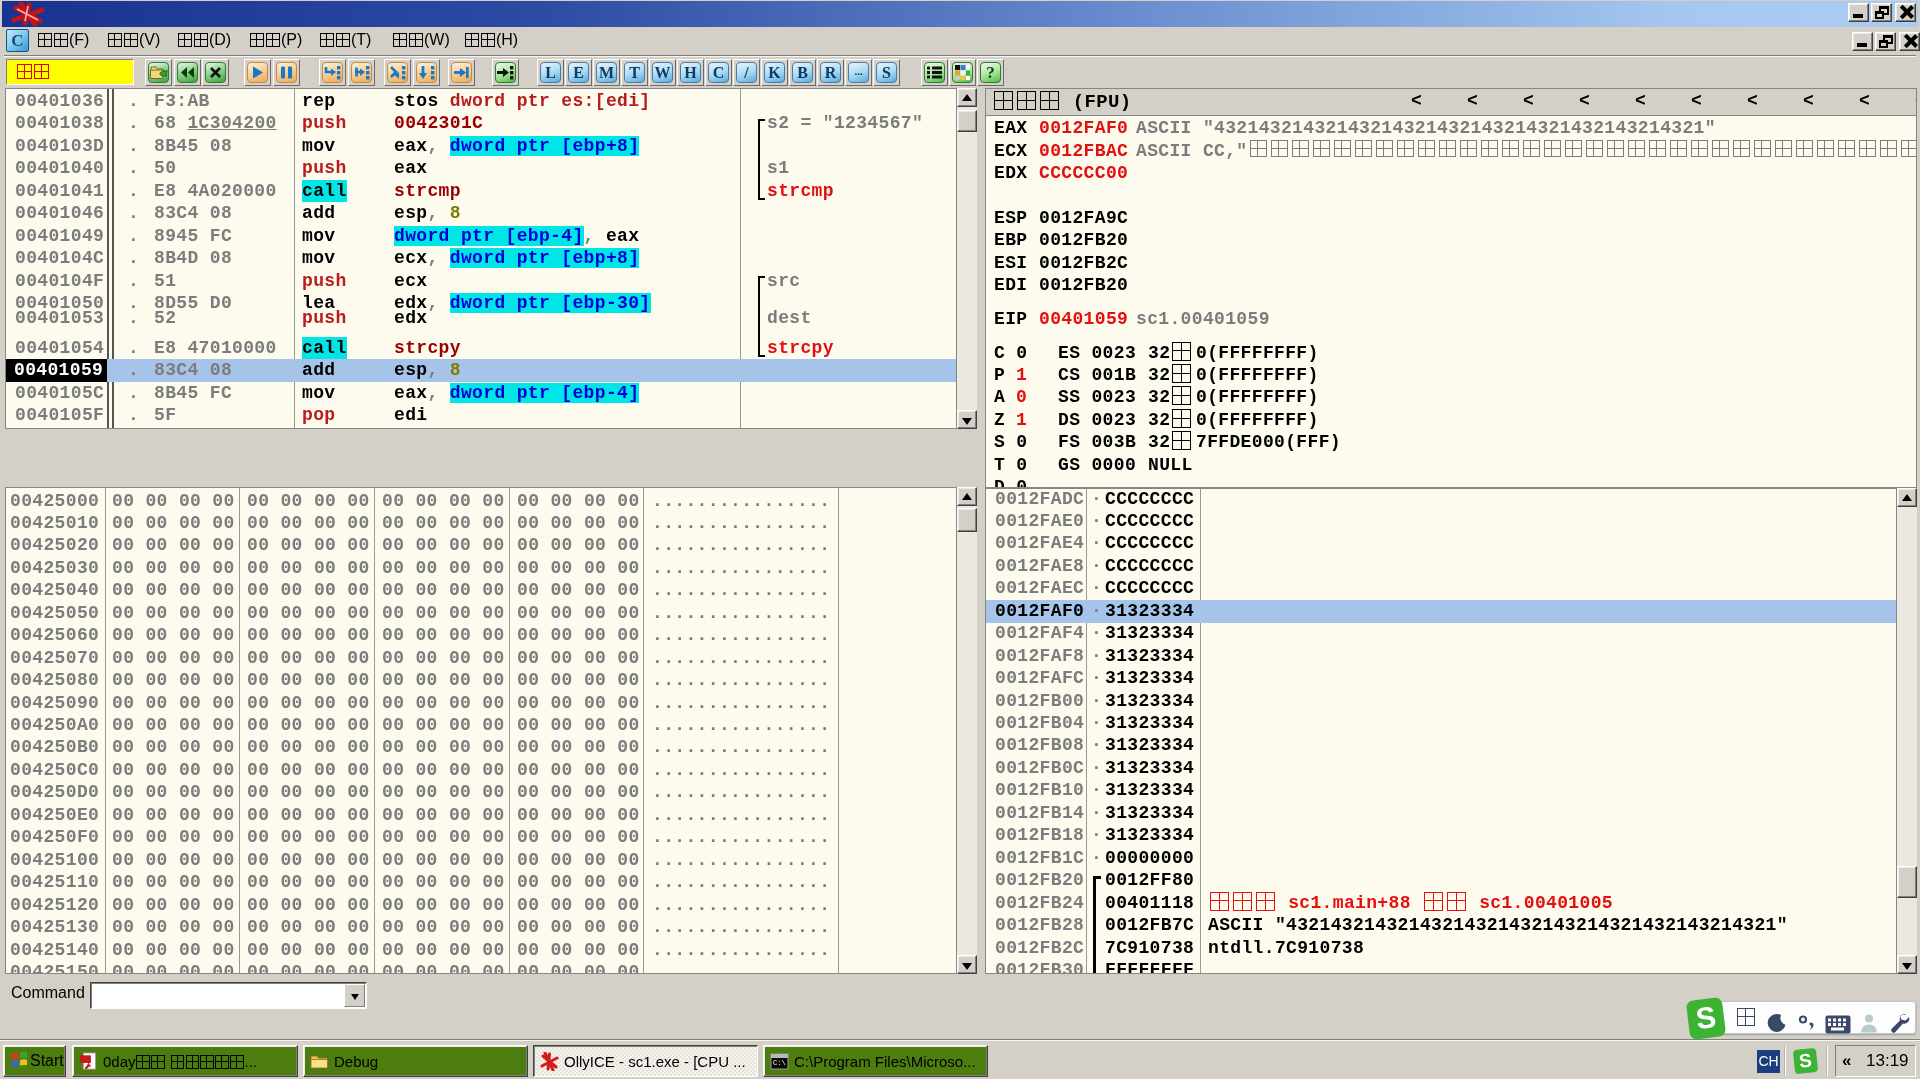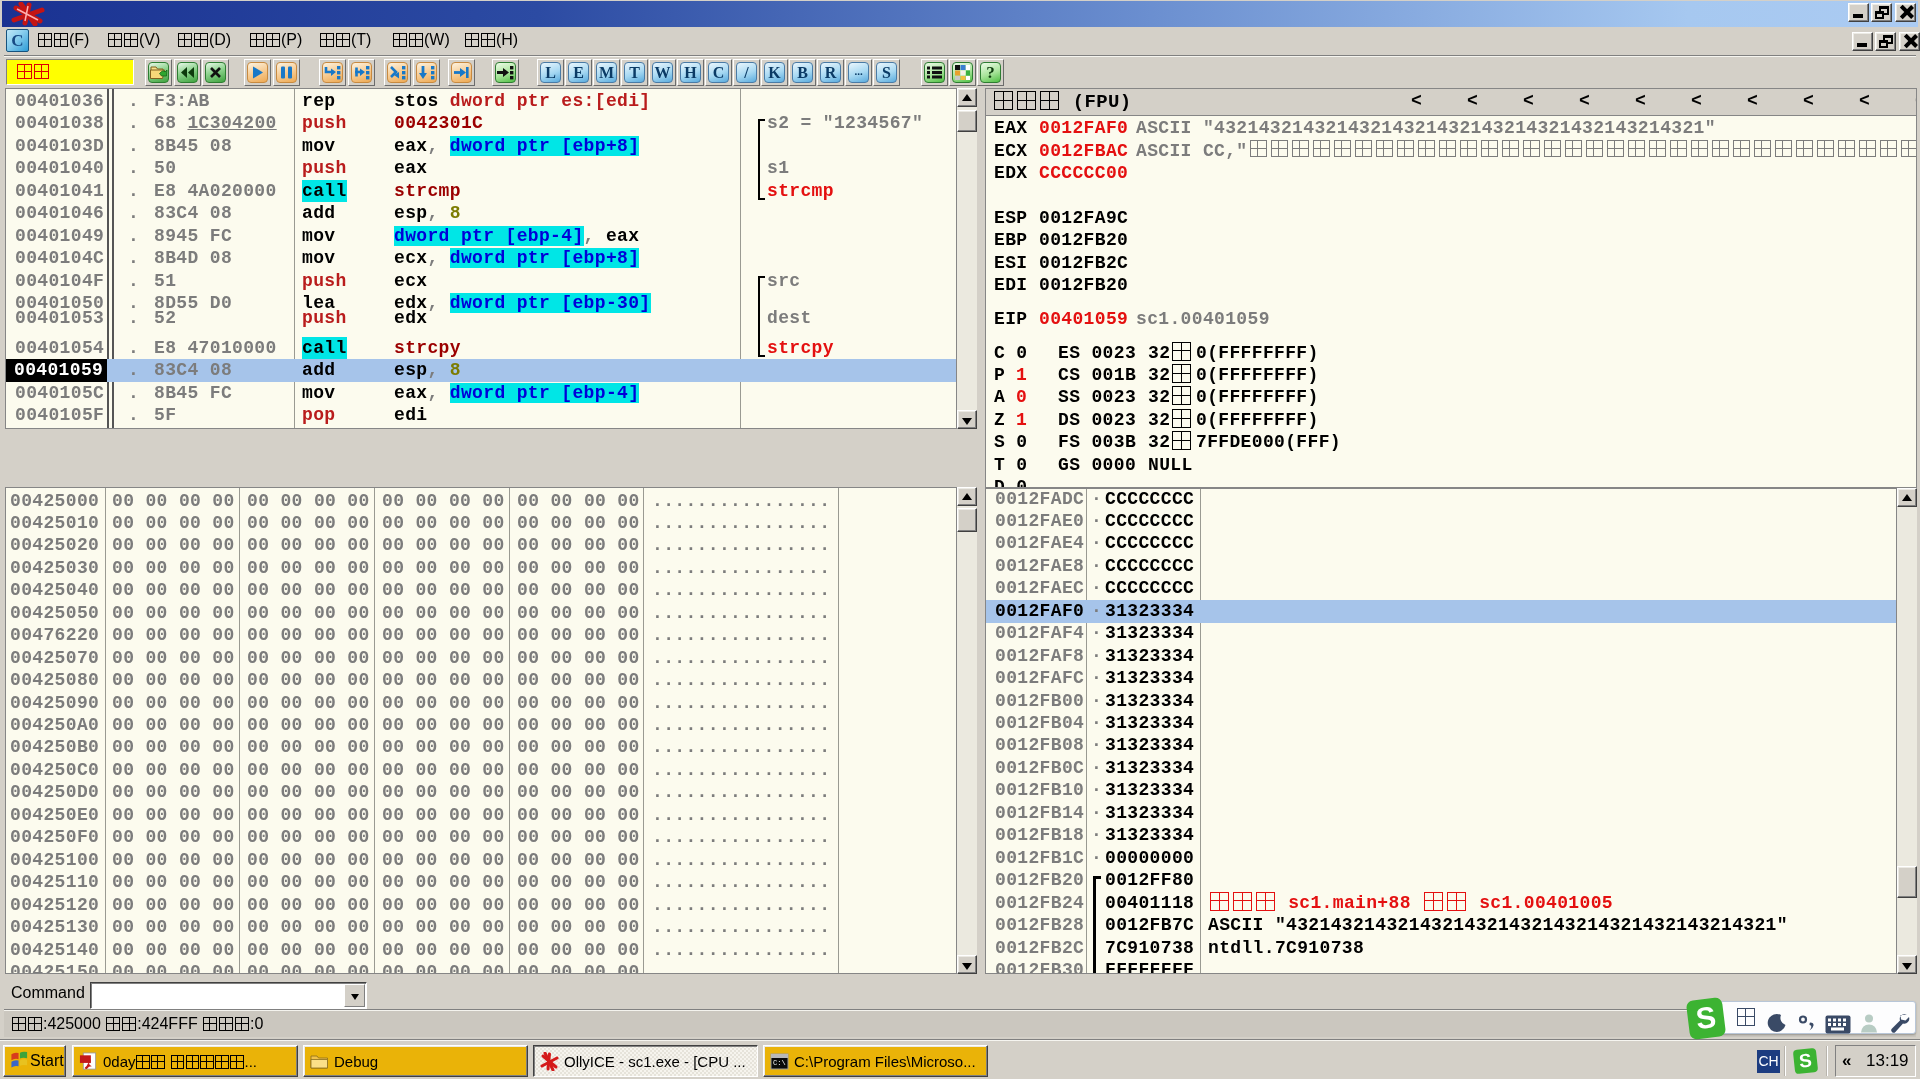--- a/index.html
+++ b/index.html
@@ -61,21 +61,21 @@
 .thumb{position:absolute;left:0;width:20px;background:#d4d0c8;border:1px solid #404040;
  border-top-color:#fff;border-left-color:#fff;box-shadow:inset -1px -1px 0 #808080,inset 1px 1px 0 #eceae4}
 .cline{position:absolute;width:1px;background:#9a9a92;top:0;bottom:0}
 
 #cmdbar{left:4px;top:975px;width:1912px;height:34px;background:#d4d0c8;font-size:16px}
 #combo{position:absolute;left:86px;top:7px;width:277px;height:27px;background:#fff;border:1px solid #404040;border-bottom-color:#fff;border-right-color:#fff;box-shadow:inset 1px 1px 0 #808080}
 #combo .drop{position:absolute;right:1px;top:1px;width:21px;height:23px;background:#d4d0c8;border:1px solid #808080;border-top-color:#fff;border-left-color:#fff}
 #statusbar{left:4px;top:1009px;width:1912px;height:28px;background:#cbc7bf;border-top:1px solid #808080;box-shadow:inset 0 1px 0 #f4f3ee;font-size:16px}
 
 #taskbar{left:0;top:1040px;width:1920px;height:39px;background:#d4d0c8;border-top:1px solid #f6f5f0;box-shadow:0 -1px 0 #808080}
-.task{position:absolute;top:4px;height:32px;background:#eab308;border:1px solid #404040;
+.task{position:absolute;top:4px;height:32px;background:#4d7c0f;border:1px solid #404040;
  border-top-color:#fff;border-left-color:#fff;box-shadow:inset -1px -1px 0 #808080,inset 1px 1px 0 #eceae4;
  font-size:15px;color:#000;overflow:hidden;white-space:nowrap}
 .task .lbl{position:absolute;left:30px;top:7px}
 .pressed{background:#ece9e2;border:1px solid #fff;border-top-color:#404040;border-left-color:#404040;
  box-shadow:inset 1px 1px 0 #808080;background-image:repeating-conic-gradient(#f6f4ee 0% 25%,#e6e3da 0% 50%);background-size:4px 4px}
 .tico{position:absolute;left:6px;top:6px;width:19px;height:19px}
 
 #sogou{left:1720px;top:1001px;width:196px;height:33px;background:#fdfdfe;border:1px solid #b8c6d8;border-radius:3px;box-shadow:0 1px 2px rgba(0,0,0,.25)}
 #sglogo{position:absolute;left:-33px;top:-3px;width:36px;height:39px;background:#3cb332;border-radius:7px;
  transform:rotate(-7deg);color:#fff;font-weight:bold;font-size:30px;text-align:center;line-height:37px;font-family:"Liberation Sans",sans-serif}
@@ -393,21 +393,21 @@
 <div class="cline" style="left:368px"></div>
 <div class="cline" style="left:503px"></div>
 <div class="cline" style="left:637px"></div>
 <div class="cline" style="left:832px"></div>
 <div class="row mono" style="top:1.5px"><i class="gy" style="left:4px">00425000</i><i class="gy" style="left:106px">00 00 00 00</i><i class="gy" style="left:241px">00 00 00 00</i><i class="gy" style="left:376px">00 00 00 00</i><i class="gy" style="left:511px">00 00 00 00</i><i class="gy" style="left:646px">................</i></div>
 <div class="row mono" style="top:23.9px"><i class="gy" style="left:4px">00425010</i><i class="gy" style="left:106px">00 00 00 00</i><i class="gy" style="left:241px">00 00 00 00</i><i class="gy" style="left:376px">00 00 00 00</i><i class="gy" style="left:511px">00 00 00 00</i><i class="gy" style="left:646px">................</i></div>
 <div class="row mono" style="top:46.4px"><i class="gy" style="left:4px">00425020</i><i class="gy" style="left:106px">00 00 00 00</i><i class="gy" style="left:241px">00 00 00 00</i><i class="gy" style="left:376px">00 00 00 00</i><i class="gy" style="left:511px">00 00 00 00</i><i class="gy" style="left:646px">................</i></div>
 <div class="row mono" style="top:68.8px"><i class="gy" style="left:4px">00425030</i><i class="gy" style="left:106px">00 00 00 00</i><i class="gy" style="left:241px">00 00 00 00</i><i class="gy" style="left:376px">00 00 00 00</i><i class="gy" style="left:511px">00 00 00 00</i><i class="gy" style="left:646px">................</i></div>
 <div class="row mono" style="top:91.3px"><i class="gy" style="left:4px">00425040</i><i class="gy" style="left:106px">00 00 00 00</i><i class="gy" style="left:241px">00 00 00 00</i><i class="gy" style="left:376px">00 00 00 00</i><i class="gy" style="left:511px">00 00 00 00</i><i class="gy" style="left:646px">................</i></div>
 <div class="row mono" style="top:113.8px"><i class="gy" style="left:4px">00425050</i><i class="gy" style="left:106px">00 00 00 00</i><i class="gy" style="left:241px">00 00 00 00</i><i class="gy" style="left:376px">00 00 00 00</i><i class="gy" style="left:511px">00 00 00 00</i><i class="gy" style="left:646px">................</i></div>
-<div class="row mono" style="top:136.2px"><i class="gy" style="left:4px">00476220</i><i class="gy" style="left:106px">00 00 00 00</i><i class="gy" style="left:241px">00 00 00 00</i><i class="gy" style="left:376px">00 00 00 00</i><i class="gy" style="left:511px">00 00 00 00</i><i class="gy" style="left:646px">................</i></div>
+<div class="row mono" style="top:136.2px"><i class="gy" style="left:4px">00425060</i><i class="gy" style="left:106px">00 00 00 00</i><i class="gy" style="left:241px">00 00 00 00</i><i class="gy" style="left:376px">00 00 00 00</i><i class="gy" style="left:511px">00 00 00 00</i><i class="gy" style="left:646px">................</i></div>
 <div class="row mono" style="top:158.6px"><i class="gy" style="left:4px">00425070</i><i class="gy" style="left:106px">00 00 00 00</i><i class="gy" style="left:241px">00 00 00 00</i><i class="gy" style="left:376px">00 00 00 00</i><i class="gy" style="left:511px">00 00 00 00</i><i class="gy" style="left:646px">................</i></div>
 <div class="row mono" style="top:181.1px"><i class="gy" style="left:4px">00425080</i><i class="gy" style="left:106px">00 00 00 00</i><i class="gy" style="left:241px">00 00 00 00</i><i class="gy" style="left:376px">00 00 00 00</i><i class="gy" style="left:511px">00 00 00 00</i><i class="gy" style="left:646px">................</i></div>
 <div class="row mono" style="top:203.5px"><i class="gy" style="left:4px">00425090</i><i class="gy" style="left:106px">00 00 00 00</i><i class="gy" style="left:241px">00 00 00 00</i><i class="gy" style="left:376px">00 00 00 00</i><i class="gy" style="left:511px">00 00 00 00</i><i class="gy" style="left:646px">................</i></div>
 <div class="row mono" style="top:226.0px"><i class="gy" style="left:4px">004250A0</i><i class="gy" style="left:106px">00 00 00 00</i><i class="gy" style="left:241px">00 00 00 00</i><i class="gy" style="left:376px">00 00 00 00</i><i class="gy" style="left:511px">00 00 00 00</i><i class="gy" style="left:646px">................</i></div>
 <div class="row mono" style="top:248.4px"><i class="gy" style="left:4px">004250B0</i><i class="gy" style="left:106px">00 00 00 00</i><i class="gy" style="left:241px">00 00 00 00</i><i class="gy" style="left:376px">00 00 00 00</i><i class="gy" style="left:511px">00 00 00 00</i><i class="gy" style="left:646px">................</i></div>
 <div class="row mono" style="top:270.9px"><i class="gy" style="left:4px">004250C0</i><i class="gy" style="left:106px">00 00 00 00</i><i class="gy" style="left:241px">00 00 00 00</i><i class="gy" style="left:376px">00 00 00 00</i><i class="gy" style="left:511px">00 00 00 00</i><i class="gy" style="left:646px">................</i></div>
 <div class="row mono" style="top:293.3px"><i class="gy" style="left:4px">004250D0</i><i class="gy" style="left:106px">00 00 00 00</i><i class="gy" style="left:241px">00 00 00 00</i><i class="gy" style="left:376px">00 00 00 00</i><i class="gy" style="left:511px">00 00 00 00</i><i class="gy" style="left:646px">................</i></div>
 <div class="row mono" style="top:315.8px"><i class="gy" style="left:4px">004250E0</i><i class="gy" style="left:106px">00 00 00 00</i><i class="gy" style="left:241px">00 00 00 00</i><i class="gy" style="left:376px">00 00 00 00</i><i class="gy" style="left:511px">00 00 00 00</i><i class="gy" style="left:646px">................</i></div>
 <div class="row mono" style="top:338.2px"><i class="gy" style="left:4px">004250F0</i><i class="gy" style="left:106px">00 00 00 00</i><i class="gy" style="left:241px">00 00 00 00</i><i class="gy" style="left:376px">00 00 00 00</i><i class="gy" style="left:511px">00 00 00 00</i><i class="gy" style="left:646px">................</i></div>
 <div class="row mono" style="top:360.7px"><i class="gy" style="left:4px">00425100</i><i class="gy" style="left:106px">00 00 00 00</i><i class="gy" style="left:241px">00 00 00 00</i><i class="gy" style="left:376px">00 00 00 00</i><i class="gy" style="left:511px">00 00 00 00</i><i class="gy" style="left:646px">................</i></div>
@@ -462,23 +462,20 @@
         <span class="tri trid"></span>
       </div>
     </div>
 <div id="cmdbar" class="abs">
 <span class="abs" style="left:7px;top:9px">Command</span>
 <div id="combo">
         <div class="drop">
           <span class="tri trid" style="border-width:4px;border-top-width:6px;left:6px;top:9px"></span>
         </div>
       </div>
-</div>
-<div id="statusbar" class="abs">
-<span class="abs" style="left:7px;top:5px"><b class="hz"></b><b class="hz"></b>:425000  <b class="hz"></b><b class="hz"></b>:424FFF  <b class="hz"></b><b class="hz"></b><b class="hz"></b>:0</span>
 </div>
 <div id="taskbar" class="abs">
 <div class="task" style="left:3px;width:63px">
 <svg class="tico" width="20" height="20" viewBox="0 0 20 20" style="top:5px">
           <g transform="skewY(-6)">
             <path d="M1.5 3.5 q3-2 7.5-0.5 l0 6.5 q-4.5-1.5-7.5 0.5Z" fill="#d83b1c"></path>
             <path d="M10.5 3 q3-1.5 7.5 0 l0 6.5 q-4.5-1.5-7.5-0.5Z" fill="#3ba33b"></path>
             <path d="M1.5 11.5 q3-2 7.5-0.5 l0 6 q-4.5-1.5-7.5 0.5Z" fill="#3a66c8"></path>
             <path d="M10.5 11 q3-1.5 7.5 0 l0 6 q-4.5-1.5-7.5-0.5Z" fill="#e8c220"></path>
           </g>

